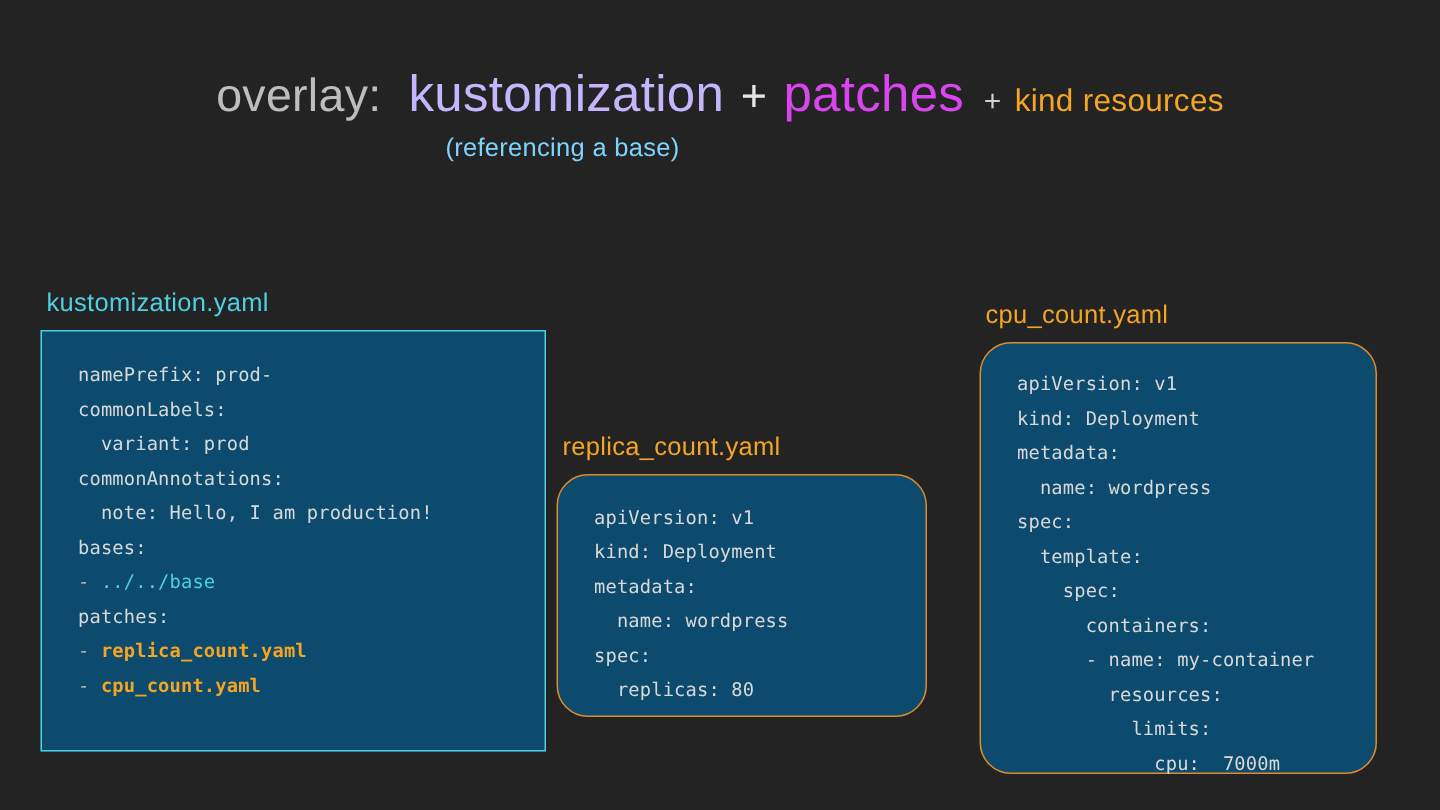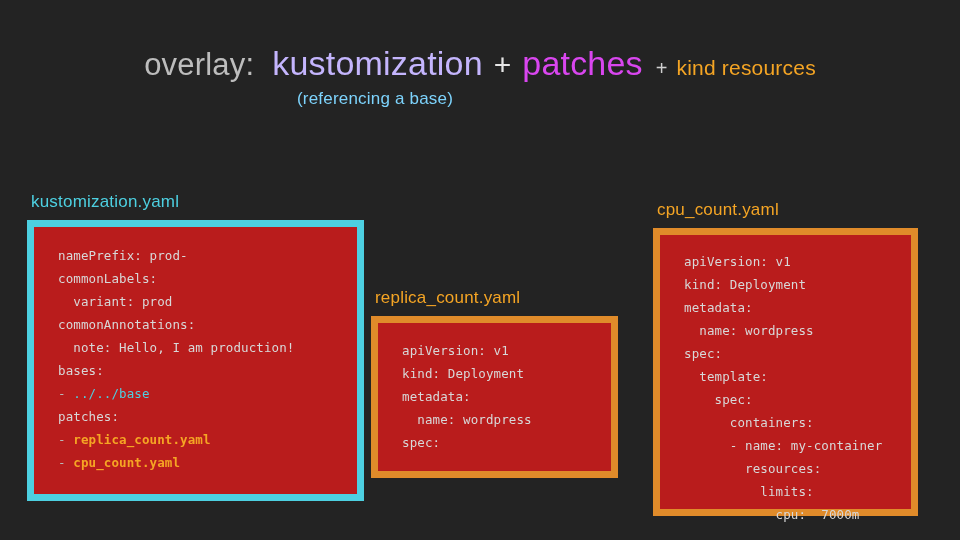--- a/index.html
+++ b/index.html
@@ -95,27 +95,27 @@
     left: 4px;
     margin-bottom: 8px;
     font-size: 17px;
     letter-spacing: 0.2px;
     white-space: nowrap;
   }
   .card-box {
     box-sizing: border-box;
     width: 100%;
     height: 100%;
-    border: 7px solid #be185d;
-    background: #b91c1c;
+    border: 1px solid #be185d;
+    background: #0c4a6e;
   }
   .card-cyan .card-title { color: #4dd0e1; }
   .card-cyan .card-box   { border-color: #4dd0e1; }
   .card-orange .card-title { color: #f5a524; }
-  .card-orange .card-box   { border-color: #e08b2a; }
+  .card-orange .card-box   { border-color: #e08b2a; border-radius: 21px; }
 
   .code {
     margin: 0;
     padding: 17px 14px 14px 24px;
     font-family: "DejaVu Sans Mono", "Liberation Mono", monospace;
     font-size: 12.5px;
     line-height: 23px;
     color: #d8d8d8;
     white-space: pre;
     letter-spacing: 0.1px;
@@ -149,21 +149,21 @@
   <div class="card card-cyan" id="card-kustomization">
     <div class="card-title" style="color: rgb(77, 208, 225);">kustomization.yaml</div>
     <div class="card-box" style="border-color: rgb(77, 208, 225);">
       <pre class="code"><span class="ln">namePrefix: prod-</span><span class="ln">commonLabels:</span><span class="ln">  variant: prod</span><span class="ln">commonAnnotations:</span><span class="ln">  note: Hello, I am production!</span><span class="ln">bases:</span><span class="ln"><span class="dash">- </span><span class="cy">../../base</span></span><span class="ln">patches:</span><span class="ln"><span class="dash">- </span><span class="og">replica_count.yaml</span></span><span class="ln"><span class="dash">- </span><span class="og">cpu_count.yaml</span></span></pre>
     </div>
   </div>
 
   <div class="card card-orange" id="card-replica">
     <div class="card-title" style="color: rgb(245, 165, 36);">replica_count.yaml</div>
     <div class="card-box">
-      <pre class="code"><span class="ln">apiVersion: v1</span><span class="ln">kind: Deployment</span><span class="ln">metadata:</span><span class="ln">  name: wordpress</span><span class="ln">spec:</span></pre>
+      <pre class="code"><span class="ln">apiVersion: v1</span><span class="ln">kind: Deployment</span><span class="ln">metadata:</span><span class="ln">  name: wordpress</span><span class="ln">spec:</span><span class="ln">  replicas: 80</span></pre>
     </div>
   </div>
 
   <div class="card card-orange" id="card-cpu">
     <div class="card-title" style="color: rgb(245, 165, 36);">cpu_count.yaml</div>
     <div class="card-box">
       <pre class="code"><span class="ln">apiVersion: v1</span><span class="ln">kind: Deployment</span><span class="ln">metadata:</span><span class="ln">  name: wordpress</span><span class="ln">spec:</span><span class="ln">  template:</span><span class="ln">    spec:</span><span class="ln">      containers:</span><span class="ln">      - name: my-container</span><span class="ln">        resources:</span><span class="ln">          limits:</span><span class="ln">            cpu:  7000m</span></pre>
     </div>
   </div>
 

